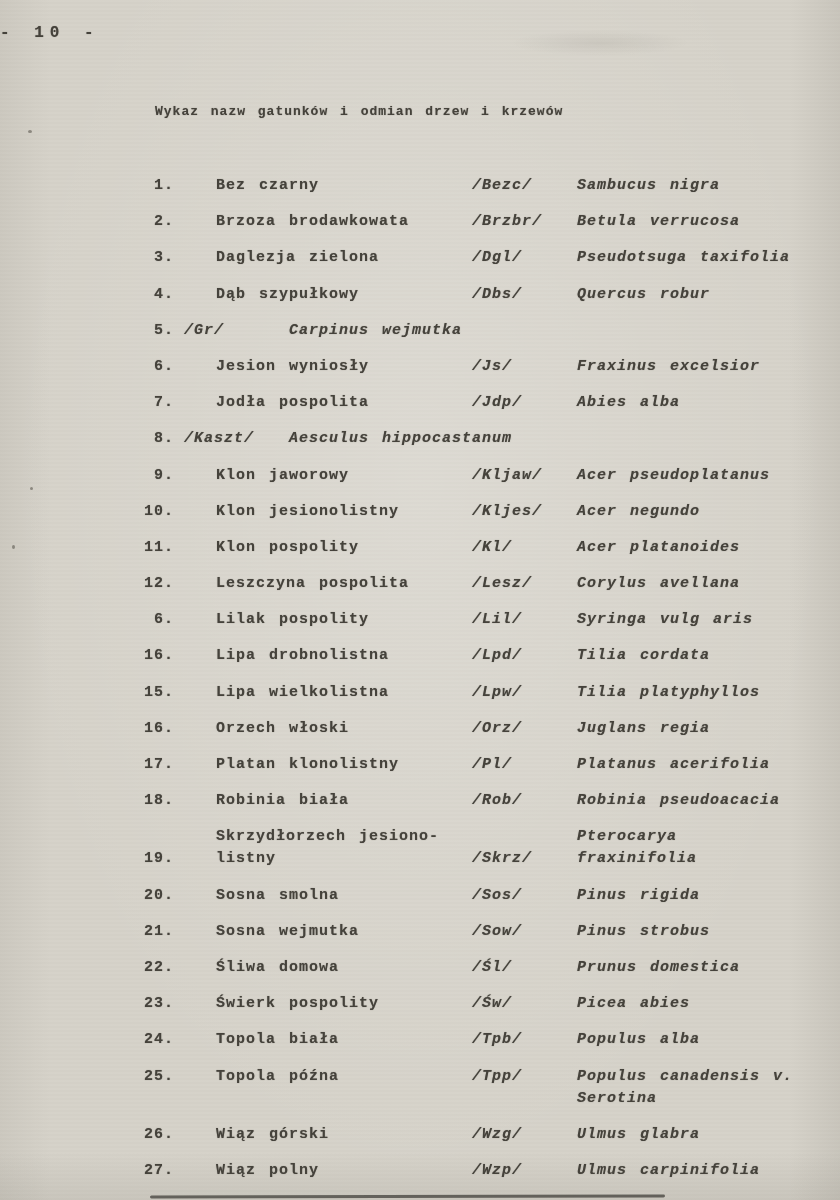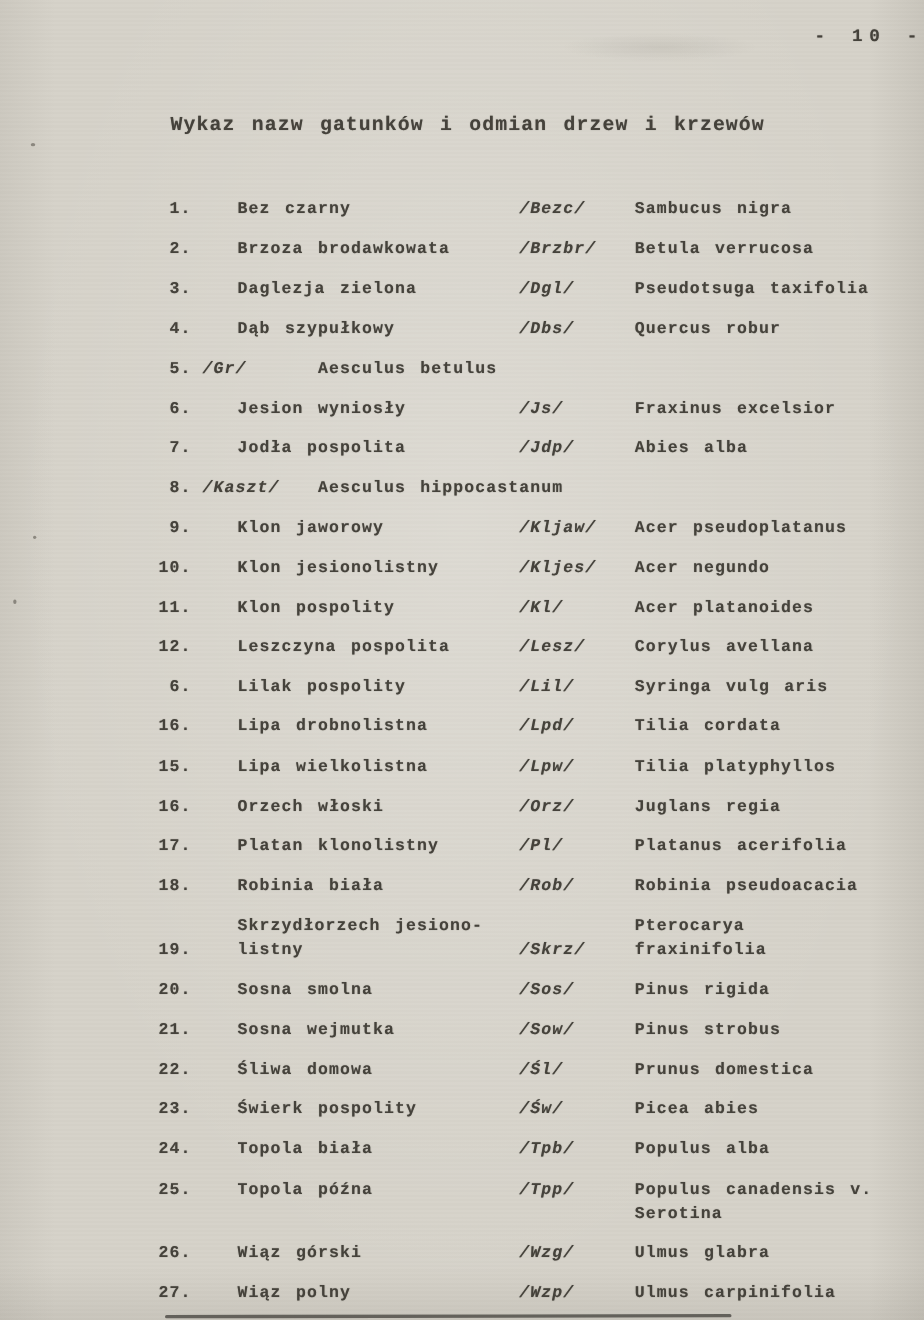--- a/index.html
+++ b/index.html
@@ -24,27 +24,27 @@
     font-weight: bold;
   }
   .typewriter {
     letter-spacing: 1px;
     word-spacing: 3px;
     text-shadow: 0 0 1px rgba(50,48,42,0.45);
   }
   .page-number {
     margin: 0;
     padding-top: 24px;
-    text-align: right;
+    text-align: left;
     font-size: 16px;
     letter-spacing: 6px;
   }
   .doc-title {
     margin: 62px 0 16px 155px;
-    font-size: 18px;
+    font-size: 13px;
   }
   .species-list {
     margin: 56px 0 0 0;
     padding-left: 140px;
     padding-right: 40px;
   }
   .row {
     display: flex;
     align-items: flex-start;
     margin-bottom: 14.2px;
@@ -65,20 +65,21 @@
     margin-left: 32px;
   }
   .abbr {
     width: 105px;
     flex: 0 0 auto;
     font-style: italic;
   }
   .latin {
     flex: 1 1 auto;
     white-space: pre-line;
+    font-style: italic;
   }
   .scan-edge-mark {
     position: absolute;
     left: 150px;
     bottom: 2px;
     width: 515px;
     height: 3px;
     background: rgba(45,43,38,0.65);
     border-radius: 2px;
     transform: rotate(-0.1deg);
@@ -131,21 +132,21 @@
       </div>
       <div class="row">
         <span class="num">4.</span>
         <span class="name">Dąb szypułkowy</span>
         <span class="abbr">/Dbs/</span>
         <span class="latin">Quercus robur</span>
       </div>
       <div class="row">
         <span class="num">5.</span>
         <span class="abbr">/Gr/</span>
-        <span class="latin">Aesculus betulus</span>
+        <span class="latin">Carpinus wejmutka</span>
       </div>
       <div class="row">
         <span class="num">6.</span>
         <span class="name">Jesion wyniosły</span>
         <span class="abbr">/Js/</span>
         <span class="latin">Fraxinus excelsior</span>
       </div>
       <div class="row">
         <span class="num">7.</span>
         <span class="name">Jodła pospolita</span>

